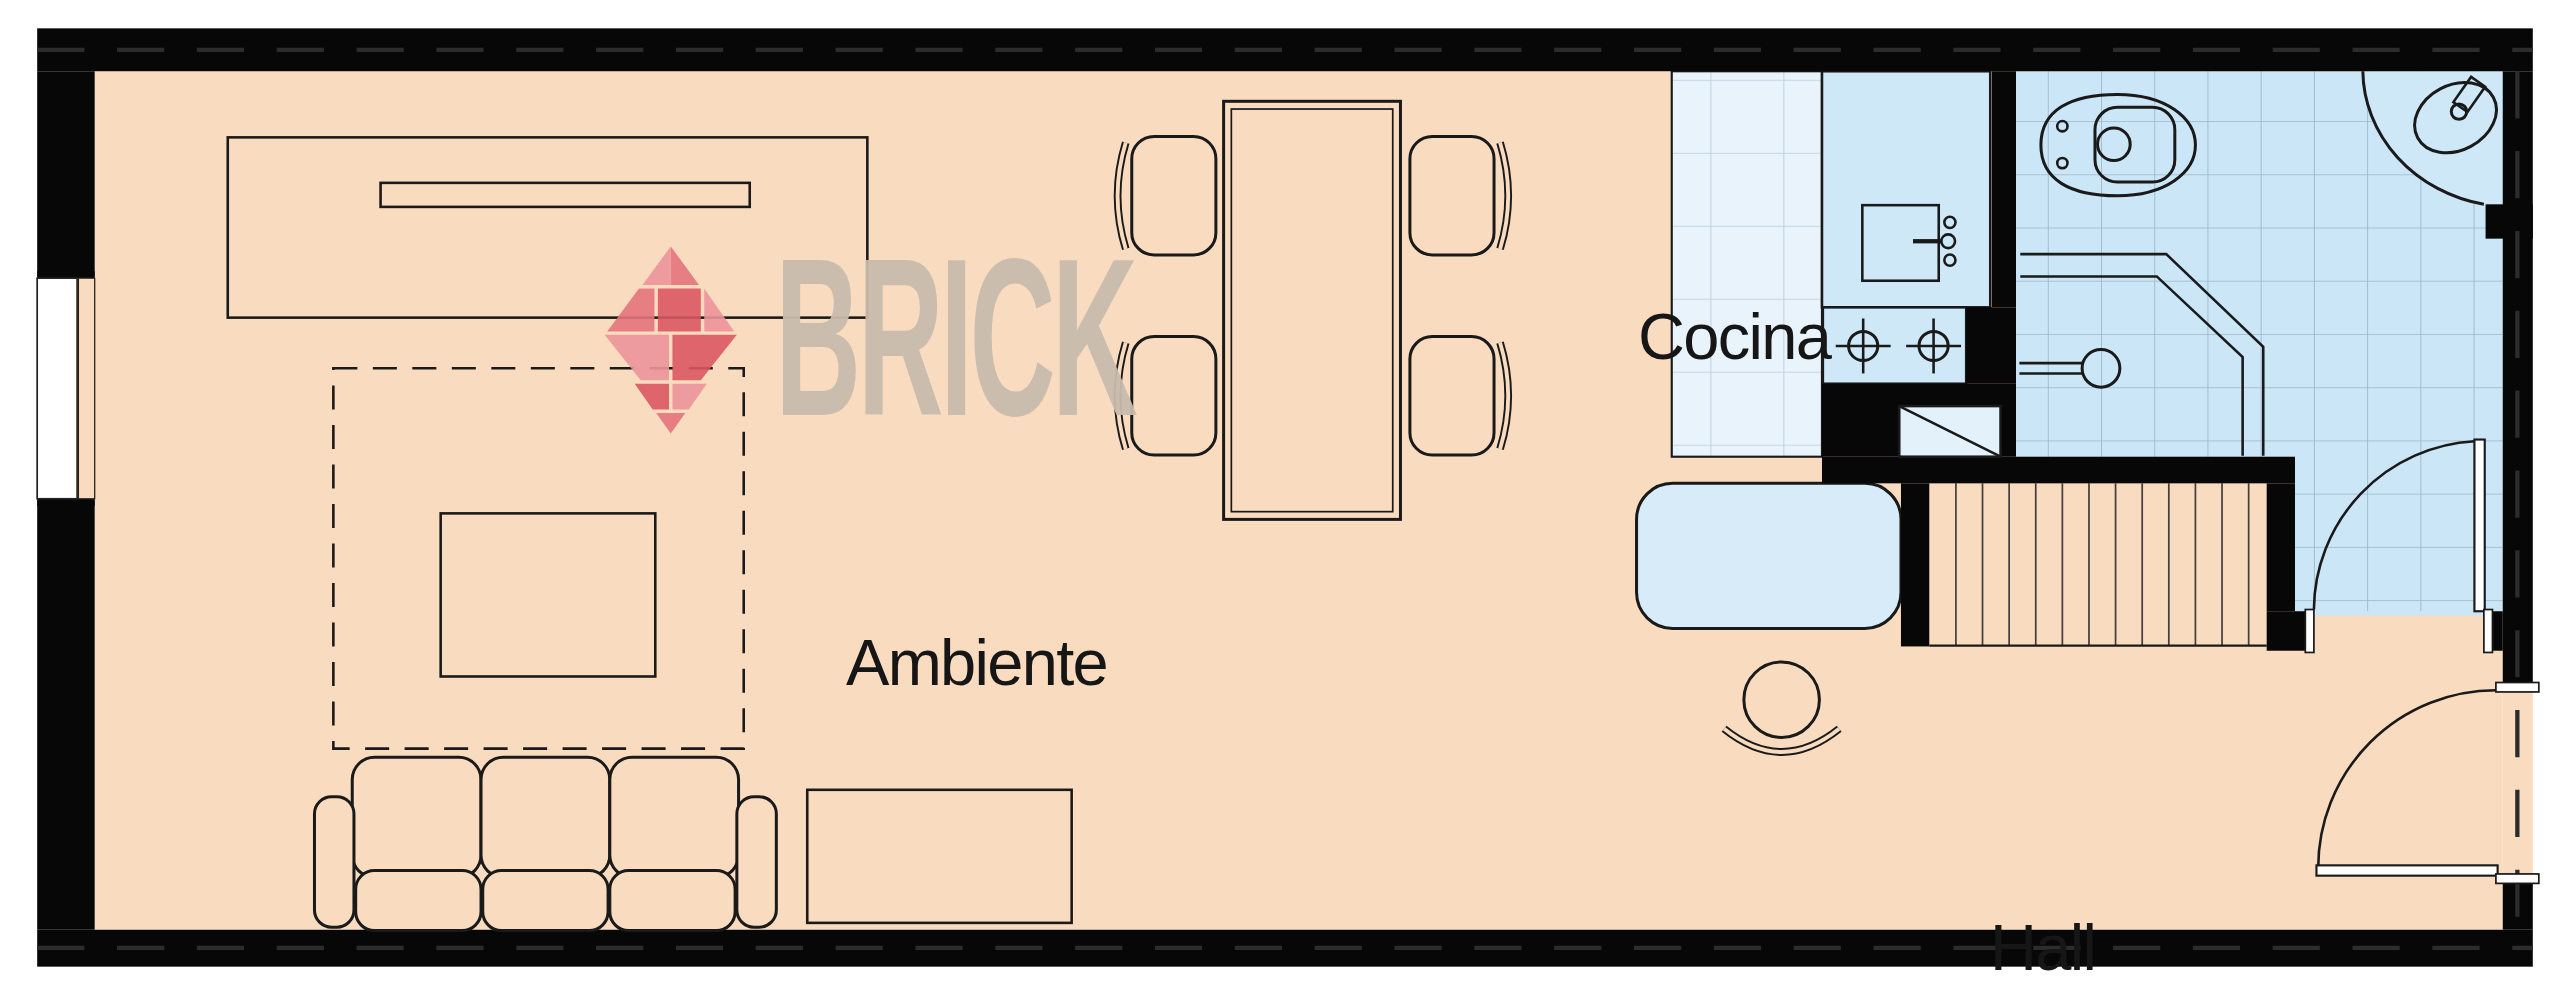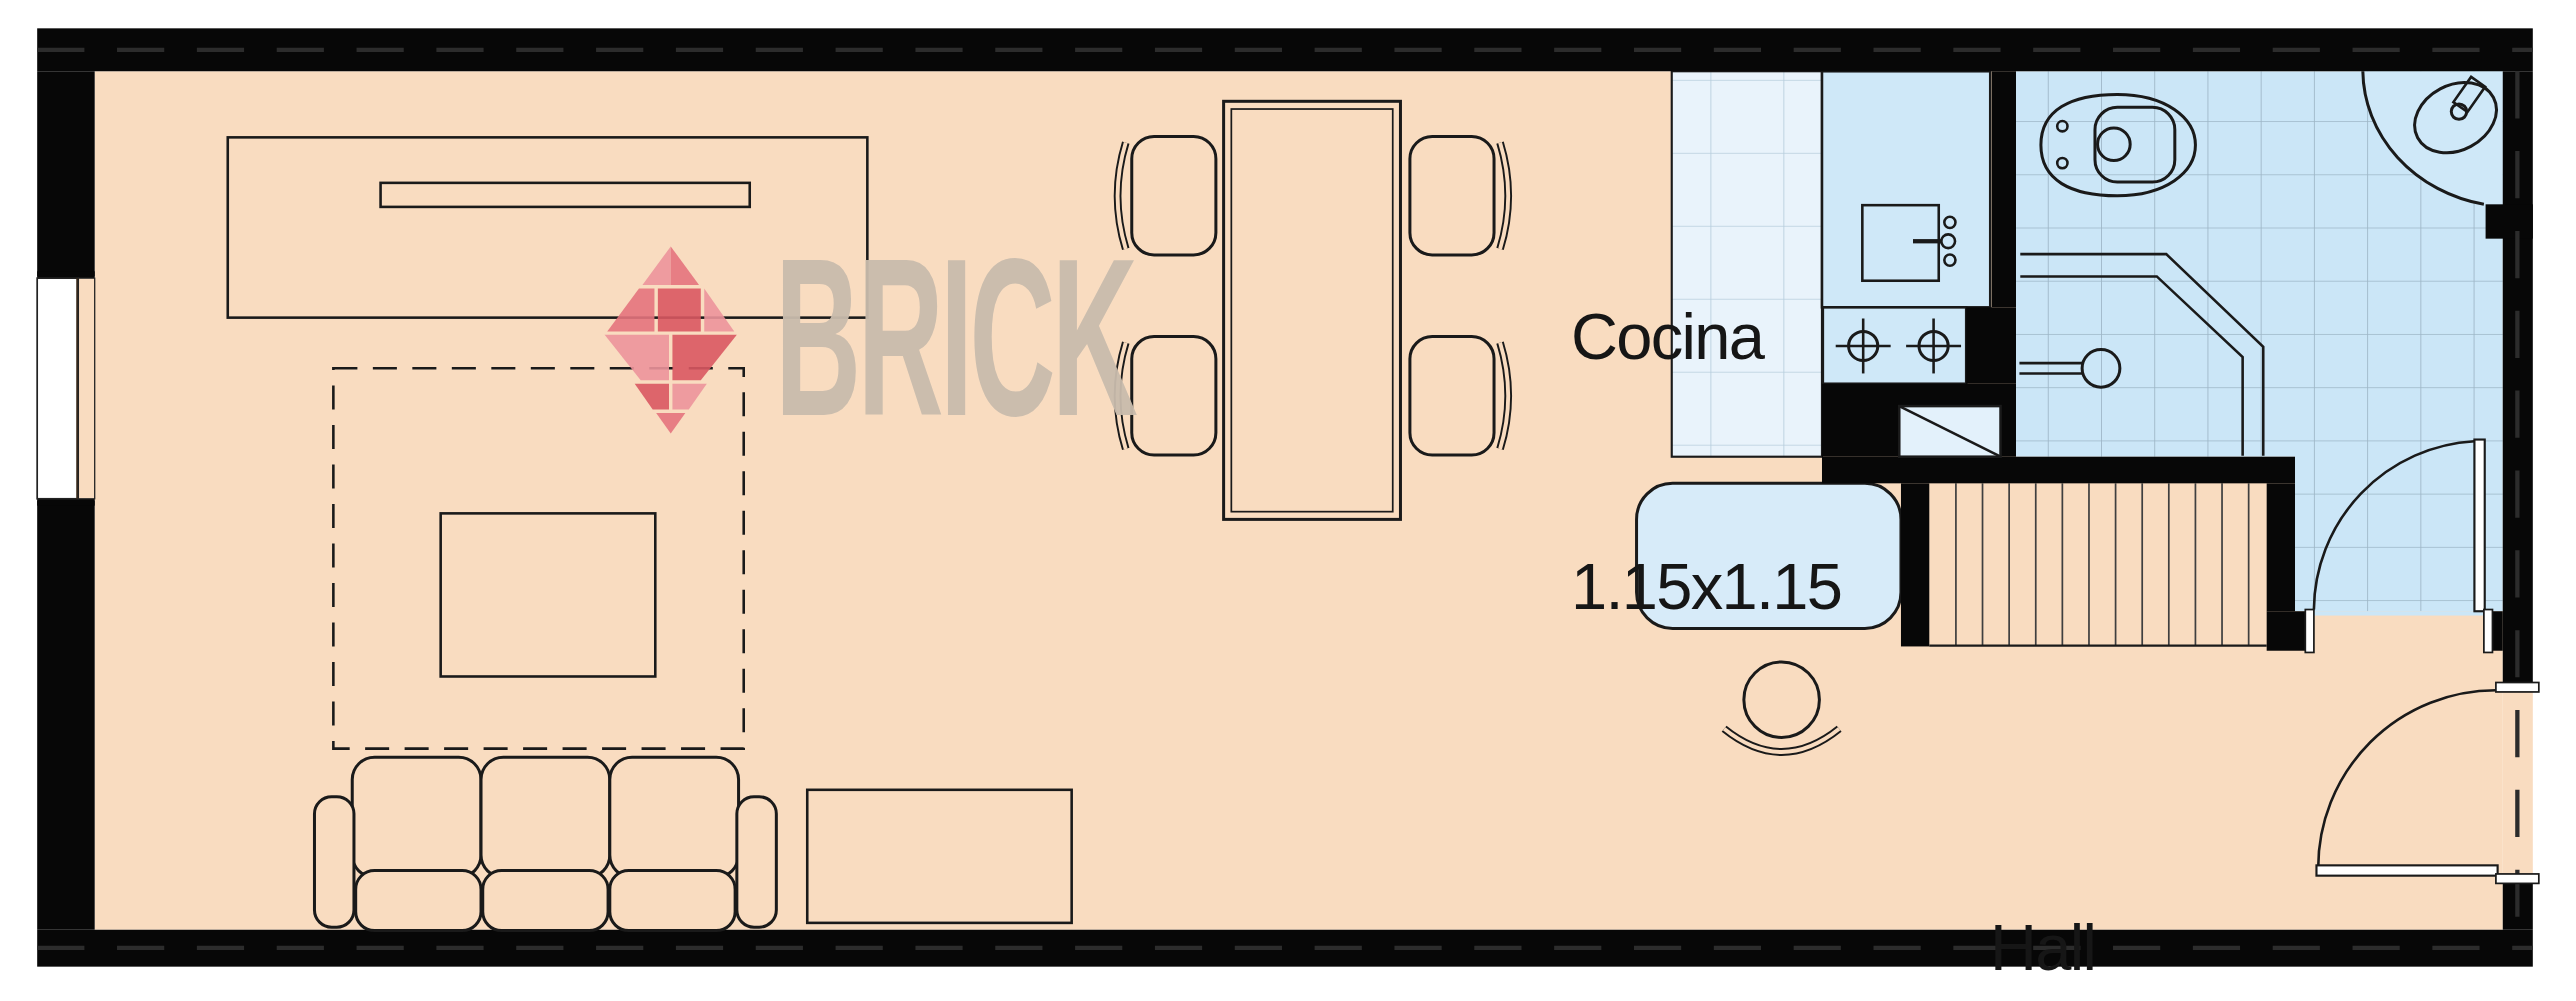--- a/index.html
+++ b/index.html
@@ -224,24 +224,24 @@
     <polygon points="783,390 858,390 816,443 783,443" fill="var(--brick-red-dark)"></polygon>
     <polygon points="739,447 779,447 779,477 760,477" fill="var(--brick-red-dark)"></polygon>
     <polygon points="783,447 823,447 802,477 783,477" fill="var(--brick-red-light)"></polygon>
     <polygon points="764,481 798,481 781,505" fill="var(--brick-red-mid)"></polygon>
   </g>
 </svg>
 
 <div class="brickword">BRICK</div>
 
 <div class="label" style="left:846px;top:455px;">
-</div>
-<div class="label" style="left:1571px;top:129px;">
+  <div>Ambiente</div>
+</div>
+<div class="label" style="left:1638px;top:129px;">
   <div>Cocina</div>
-  <div>1.15x1.15</div>
 </div>
 <div class="label" style="left:1990px;top:740px;">
   <div>Hall</div>
   
 </div>
 
 </div>
 
 
 </body></html>

